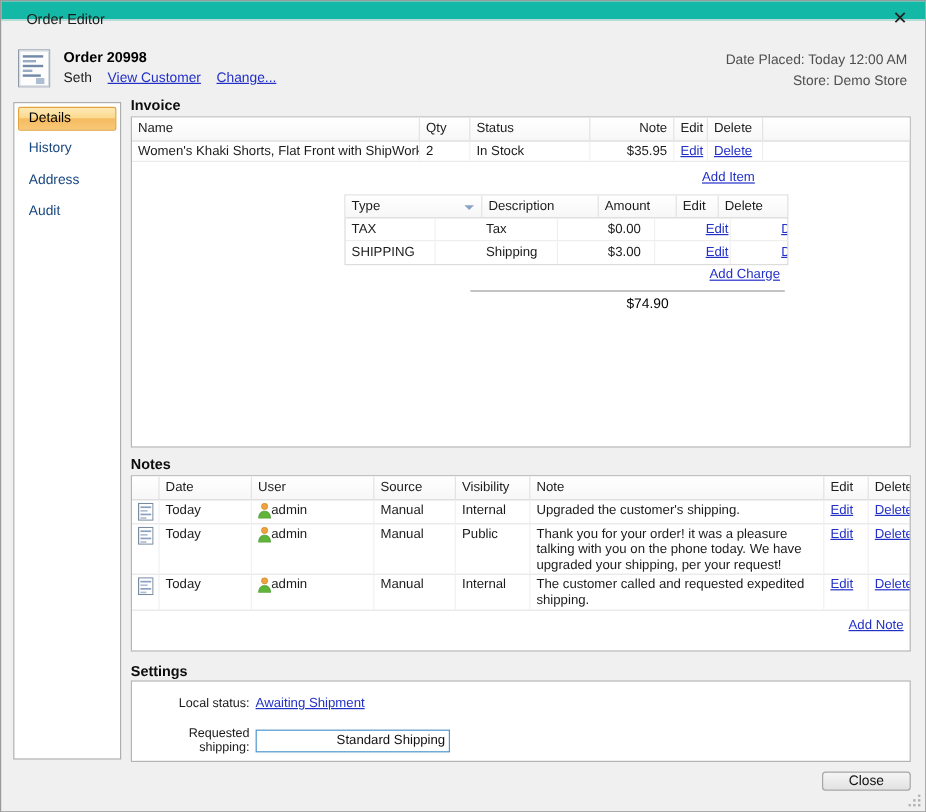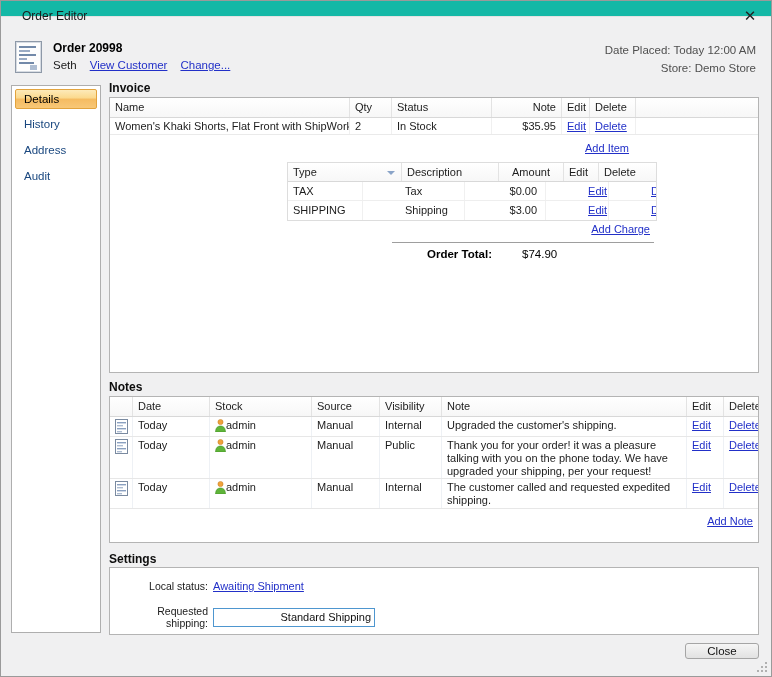--- a/index.html
+++ b/index.html
@@ -42,21 +42,21 @@
   .c-price{width:70px; text-align:right} .c-edit{width:28px} .c-delete{width:46px} .c-spare{flex:1; border-right:none!important;}
   .add-item { position:absolute; left:475px; top:44px; font-size:11px; }
   
   .charges { position:absolute; left:177px; top:64px; width:370px; border:1px solid #ddd; }
   .chead { height:19px; line-height:18px; border-bottom:1px solid #d8d8d8; background:linear-gradient(#ffffff,#f7f7f7); }
   .chead .gcell { border-right:1px solid #e3e3e3; }
   .crow { height:19px; line-height:18px; border-bottom:1px solid #eee;gap:37px; }
   .crow:last-child { border-bottom:none; }
   .crow .gcell { border-right:1px solid #f0f0f0; }
   .c-type{width:114px; position:relative;} .c-desc{width:97px}
-  .c-amount{width:65px; text-align:center} .c-cedit{width:35px} .c-cdel{flex:1; border-right:none!important;}
+  .c-amount{width:65px; text-align:left} .c-cedit{width:35px} .c-cdel{flex:1; border-right:none!important;}
   .sort-arrow { position:absolute; right:6px; top:8px; width:0; height:0; border-left:4px solid transparent; border-right:4px solid transparent; border-top:4px solid #8aa4c8; }
   .add-charge { position:absolute; top:125px; right:108px; font-size:11px; }
   .total-sep { position:absolute; top:144px; left:282px; width:262px; border-top:1px solid #9e9e9e; }
   .total-label { position:absolute; top:150px; left:0; width:382px; text-align:right; font-size:11.5px; font-weight:bold; color:#000; }
   .total-value { position:absolute; top:150px; left:412px; font-size:11.5px; color:#000; }
   
   .nhead { height:20px; line-height:19px; border-bottom:1px solid #d8d8d8; background:linear-gradient(#ffffff,#f7f7f7); }
   .nhead .gcell { border-right:1px solid #e3e3e3; }
   .nrow { border-bottom:1px solid #e7e7e7; align-items:stretch; }
   .nrow .gcell { border-right:1px solid #eef1f5; padding-top:2px; line-height:13px; }
@@ -159,30 +159,29 @@
       <div class="grow crow">
         <div class="gcell c-type">SHIPPING</div>
         <div class="gcell c-desc">Shipping</div>
         <div class="gcell c-amount">$3.00</div>
         <div class="gcell c-cedit"><a class="lnk">Edit</a></div>
         <div class="gcell c-cdel"><a class="lnk">Delete</a></div>
       </div>
     </div>
     <a class="lnk add-charge">Add Charge</a>
     <div class="total-sep"></div>
-    <div class="total-label">Order Total:</div>
     <div class="total-value">$74.90</div>
   </div>
 
   <div class="section-label" style="top:379px;">Notes</div>
   <div class="gbox" style="top:395px; height:147px;">
     <div class="grow nhead">
       <div class="gcell n-icon"></div>
       <div class="gcell n-date">Date</div>
-      <div class="gcell n-user">Stock</div>
+      <div class="gcell n-user">User</div>
       <div class="gcell n-source">Source</div>
       <div class="gcell n-vis">Visibility</div>
       <div class="gcell n-note">Note</div>
       <div class="gcell n-edit">Edit</div>
       <div class="gcell n-del">Delete</div>
     </div>
 
     <div class="grow nrow r1">
       <div class="gcell n-icon"><svg width="13" height="15" viewBox="0 0 13 15">
             <rect x="0.5" y="0.5" width="12" height="14" fill="#fff" stroke="#7a8aa0"></rect>

